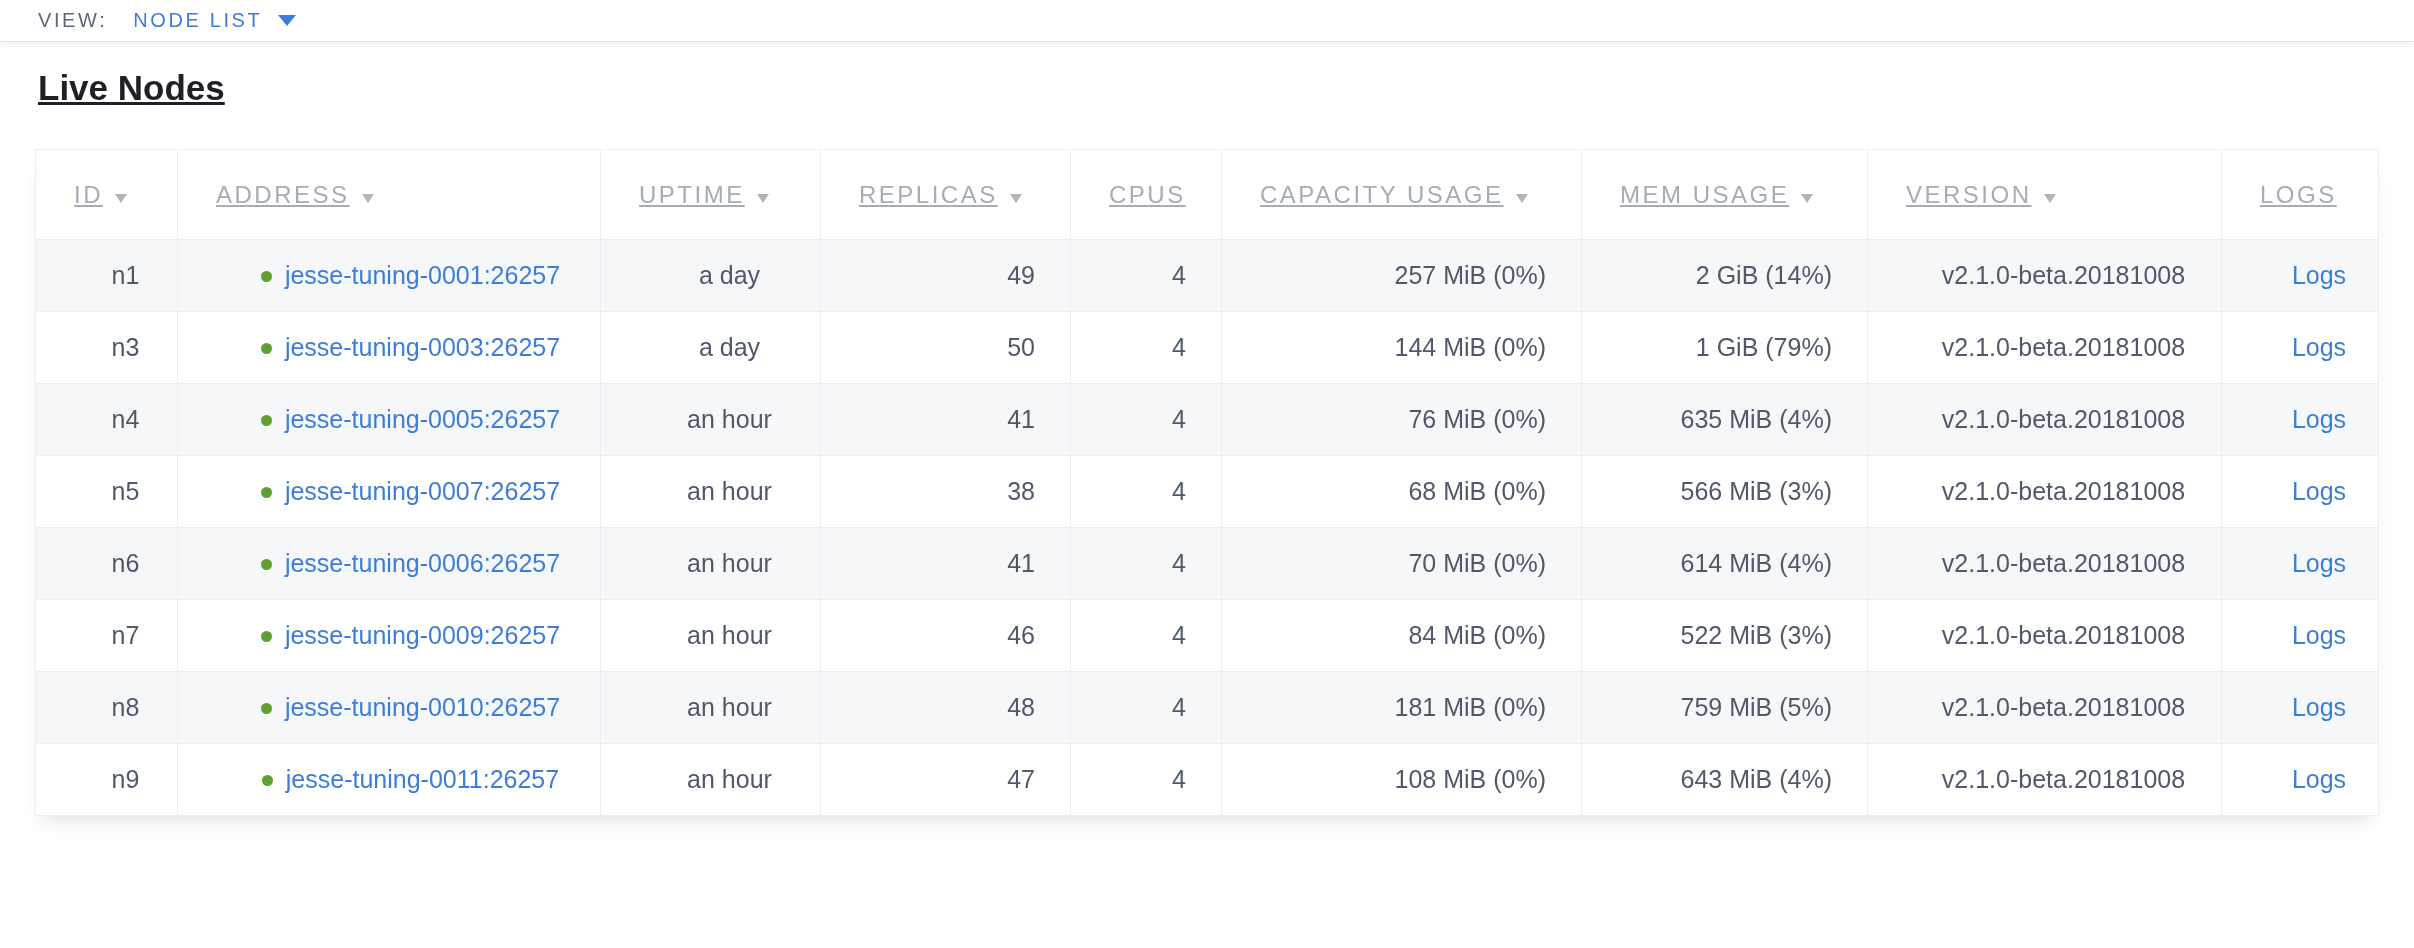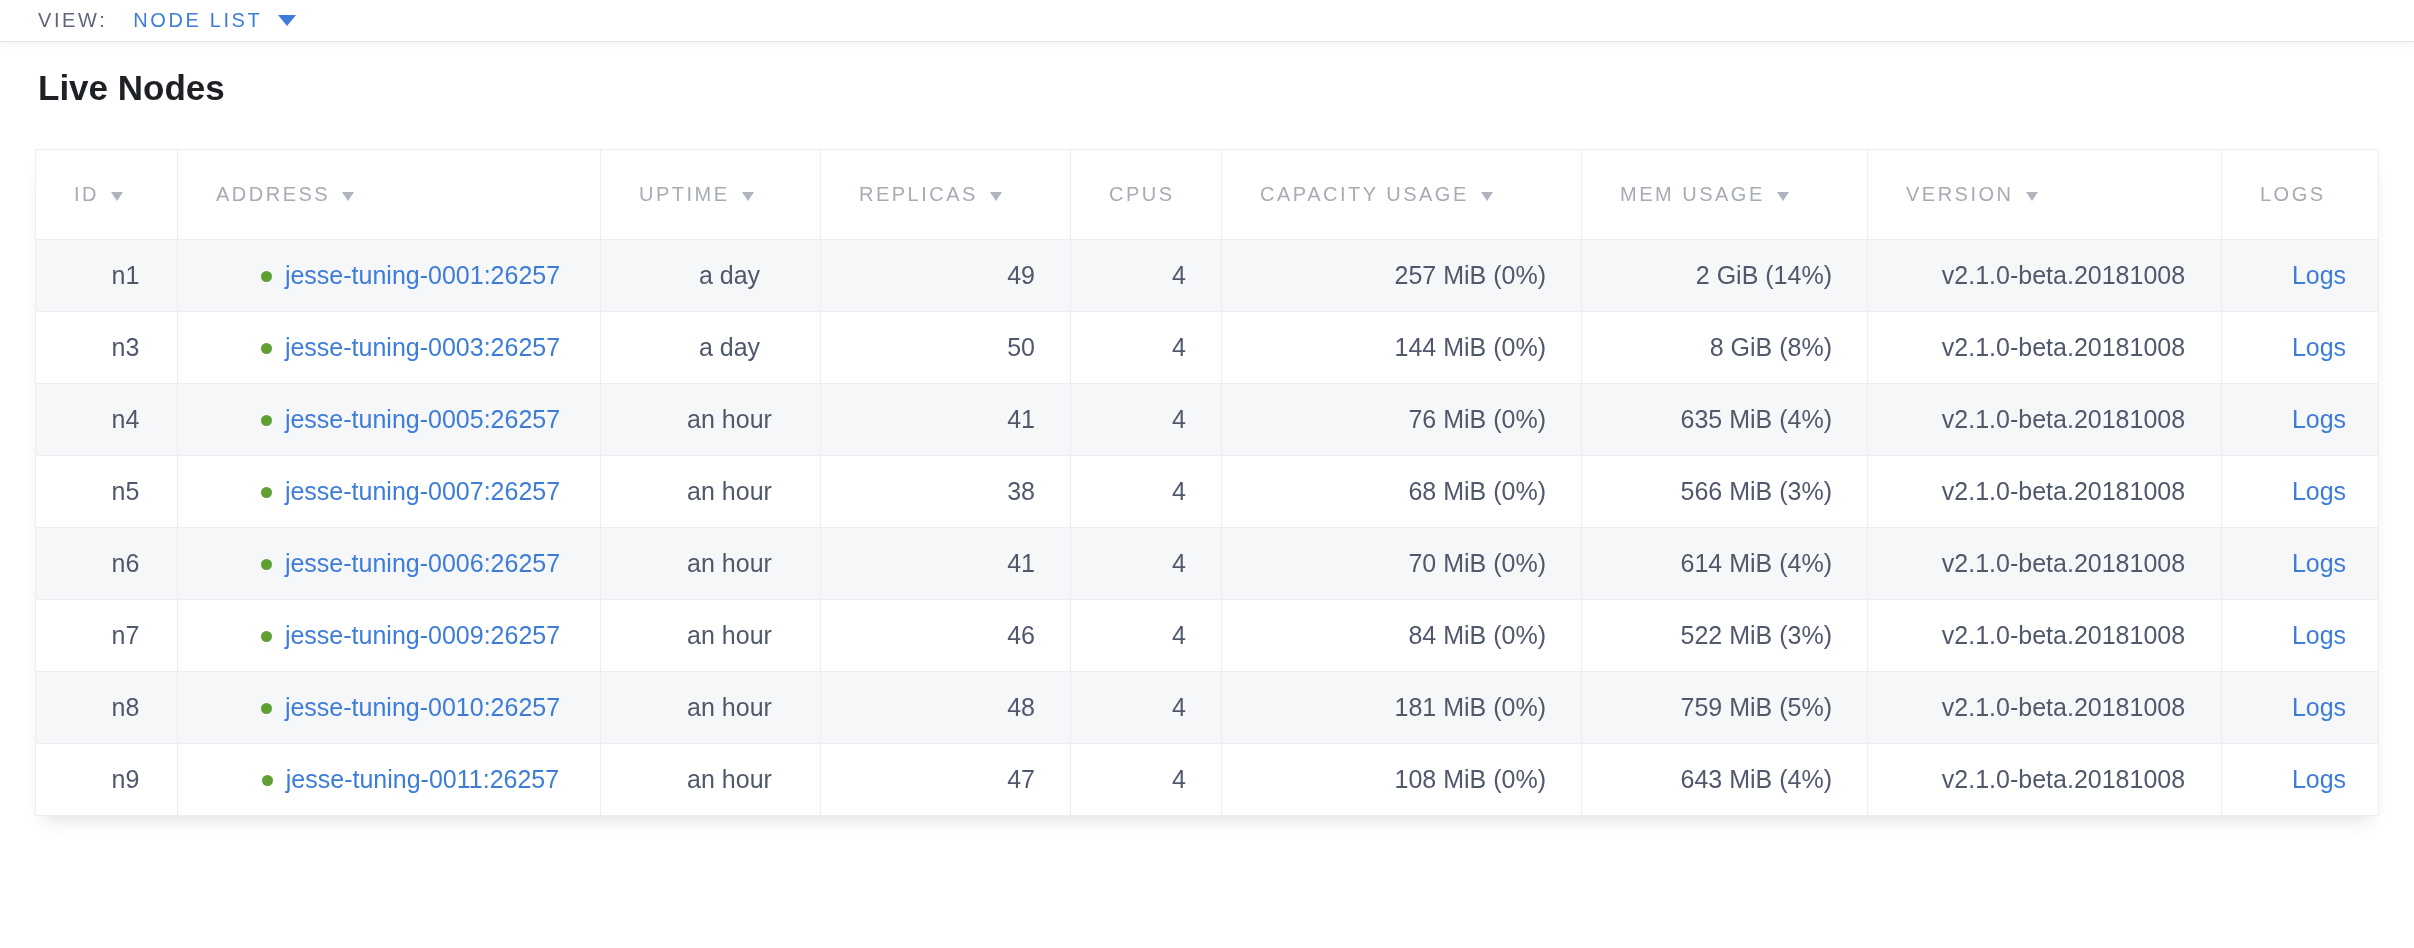--- a/index.html
+++ b/index.html
@@ -56,43 +56,45 @@
     border-top: 11px solid var(--link);
   }
 
   
   .page-title {
     margin: 26px 0 0 38px;
     font-size: 35px;
     line-height: 40px;
     font-weight: 700;
     color: #1d2025;
+    text-decoration: underline;
   }
 
   
   table.nodes {
     margin: 41px 0 0 35px;
     width: 2343px;
     table-layout: fixed;
     border-collapse: collapse;
     background: #fff;
     box-shadow: 0 12px 18px -9px rgba(0,0,0,0.14);
   }
   th, td { border: 1px solid var(--border); }
   thead th {
     height: 90px;
-    font-size: 20px;
+    font-size: 24px;
     font-weight: 500;
     letter-spacing: 2.5px;
     color: var(--header-gray);
     text-align: left;
     padding-left: 38px;
     text-transform: uppercase;
     background: #fff;
     white-space: nowrap;
+    text-decoration: underline;
   }
   thead th.sortable { cursor: pointer; }
   .sort-arrow {
     display: inline-block;
     margin-left: 12px;
     width: 0; height: 0;
     border-left: 6px solid transparent;
     border-right: 6px solid transparent;
     border-top: 9px solid #b0b5bd;
   }
@@ -183,21 +185,21 @@
         <td class="align-left col-version">v2.1.0-beta.20181008</td>
         <td class="align-left col-logs"><a href="#" class="logs-link">Logs</a></td>
       </tr>
       <tr>
         <td class="align-left col-id">n3</td>
         <td class="align-left col-address"><span class="status-dot"></span><a href="#" class="node-link">jesse-tuning-0003:26257</a></td>
         <td class="align-left col-uptime">a day</td>
         <td class="align-right col-replicas">50</td>
         <td class="align-right col-cpus">4</td>
         <td class="align-right col-capacity">144 MiB (0%)</td>
-        <td class="align-right col-mem">8 GiB (8%)</td>
+        <td class="align-right col-mem">1 GiB (79%)</td>
         <td class="align-left col-version">v2.1.0-beta.20181008</td>
         <td class="align-left col-logs"><a href="#" class="logs-link">Logs</a></td>
       </tr>
       <tr>
         <td class="align-left col-id">n4</td>
         <td class="align-left col-address"><span class="status-dot"></span><a href="#" class="node-link">jesse-tuning-0005:26257</a></td>
         <td class="align-left col-uptime">an hour</td>
         <td class="align-right col-replicas">41</td>
         <td class="align-right col-cpus">4</td>
         <td class="align-right col-capacity">76 MiB (0%)</td>

